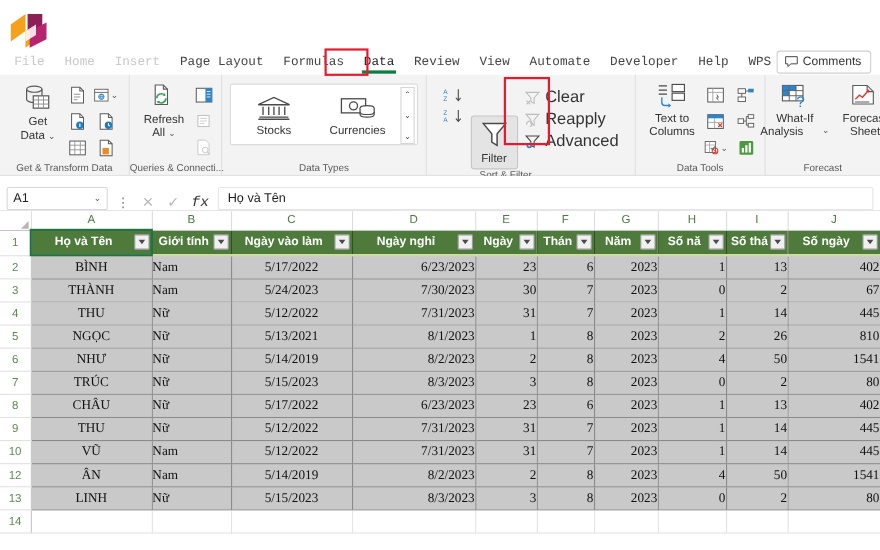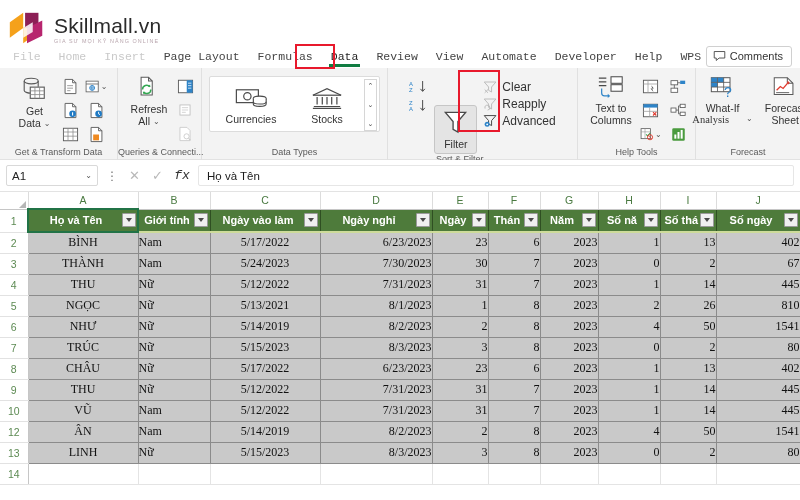--- a/index.html
+++ b/index.html
@@ -66,21 +66,21 @@
   }
   .bigbtn {
     display: flex; flex-direction: column; align-items: center; justify-content: flex-start;
     font-size: 10.5px; color: #333; padding: 2px 5px; line-height: 1.15; text-align: center;
   }
   .bigbtn .ic { margin-bottom: 2px; }
   .smallgrid { display: grid; grid-template-columns: repeat(2, auto); gap: 2px 4px; padding-top: 2px; }
   .smallbtn { width: 22px; height: 22px; display: flex; align-items: center; justify-content: center; }
   .txt-dis { color: #b6b6b6; }
   .stacklist { display: flex; flex-direction: column; gap: 1px; padding-top: 4px; }
-  .stackitem { display: flex; align-items: center; gap: 4px; font-size: 12px; color: #333; padding: 1px 4px; }
+  .stackitem { display: flex; align-items: center; gap: 4px; font-size: 15px; color: #333; padding: 1px 4px; }
 
   .filter-highlight {
     position: absolute; left: 458px; top: 70px; width: 42px; height: 62px;
     border: 2px solid #e8192c; z-index: 22; pointer-events: none;
   }
   .filter-pressed {
     border: 1px solid #c6c6c6; background: #e4e4e4; border-radius: 3px; margin-top: 30px;
   }
   .chev { font-size: 8px; color: #555; }
   .spinbox {
@@ -89,21 +89,21 @@
     font-size: 7px; color: #444; padding: 2px 0;
   }
   .datatypes-box {
     border: 1px solid #dcdcdc; background: #fff; border-radius: 2px;
     display: flex; align-items: stretch; padding: 2px; height: 56px;
   }
 
   
   .fbar {
     position: absolute; left: 0; top: 160px; width: 800px; height: 32px;
-    background: #fff; display: flex; align-items: center; padding: 0 6px; gap: 6px;
+    background: #fff; display: flex; align-items: flex-end; padding: 0 6px; gap: 6px;
     border-bottom: 1px solid #e3e3e3;
   }
   .namebox {
     width: 92px; height: 21px; border: 1px solid #d9d9d9; border-radius: 2px;
     display: flex; align-items: center; justify-content: space-between;
     padding: 0 5px; font-size: 11.5px; color: #222; background: #fff;
   }
   .kebab { font-size: 12px; color: #777; letter-spacing: 0; padding: 0 2px; }
   .fbtn { font-size: 13px; color: #b8b8b8; width: 17px; text-align: center; }
   .fx { font-size: 13px; color: #333; font-family: Liberation Mono, monospace; font-style: italic; width: 20px; text-align: center; }
@@ -164,24 +164,20 @@
 
   <div class="logo-wrap">
     <span class="logo-mark">
       <svg viewBox="0 0 44 44" width="42" height="42">
         <polygon points="4,14 18,4 18,20 4,30" fill="#F5A11B"></polygon>
         <polygon points="18,20 32,10 32,26 18,36" fill="#F5A11B"></polygon>
         <polygon points="20,4 34,4 34,20 20,20" fill="#8C1F56"></polygon>
         <polygon points="22,20 38,12 38,28 22,36" fill="#B7256E"></polygon>
         <polygon points="18,20 28,14 28,24 18,30" fill="#ffffff" opacity="0.85"></polygon>
       </svg>
-    </span>
-    <span class="logo-text">
-      <span class="logo-title">Skillmall.vn</span>
-      <span class="logo-sub">GIA SƯ MỌI KỸ NĂNG ONLINE</span>
     </span>
   </div>
 
   <div class="tabstrip">
     <span class="tab faded">File</span>
     <span class="tab faded">Home</span>
     <span class="tab faded">Insert</span>
     <span class="tab">Page Layout</span>
     <span class="tab">Formulas</span>
     <span class="tab active">Data</span>
@@ -314,42 +310,42 @@
             </svg>
           </span>
         </div>
       </div>
       <div class="glabel">Queries &amp; Connecti...</div>
     </div>
 
     <div class="rgroup" style="width:186px">
       <div class="gbody" style="padding-top:5px;">
         <div class="datatypes-box">
+          <div class="bigbtn" style="width:74px;justify-content:center;padding-top:6px;">
+            <span class="ic">
+              <svg viewBox="0 0 34 26" width="32" height="25">
+                <path d="M2 9.5L17 2.5l15 7" fill="none" stroke="#4a4a4a" stroke-width="1.3"></path>
+                <path d="M2 9.5h30" stroke="#4a4a4a" stroke-width="1.3"></path>
+                <path d="M6.5 11.5v8M12 11.5v8M17 11.5v8M22 11.5v8M27.5 11.5v8" stroke="#4a4a4a" stroke-width="1.3"></path>
+                <path d="M3 21.5h28M2 23.5h30" stroke="#4a4a4a" stroke-width="1.3"></path>
+              </svg>
+            </span>
+            <span>Stocks</span>
+          </div>
           <div class="bigbtn" style="width:78px;justify-content:center;padding-top:6px;">
             <span class="ic">
               <svg viewBox="0 0 36 26" width="33" height="25">
                 <rect x="1.5" y="3.5" width="24" height="14" fill="#fff" stroke="#4a4a4a" stroke-width="1.3"></rect>
                 <circle cx="13.5" cy="10.5" r="4" fill="none" stroke="#4a4a4a" stroke-width="1.3"></circle>
                 <ellipse cx="27" cy="13" rx="7" ry="2.6" fill="#fff" stroke="#4a4a4a" stroke-width="1.2"></ellipse>
                 <path d="M20 13v6c0 1.4 3.1 2.6 7 2.6s7-1.2 7-2.6v-6" fill="#fff" stroke="#4a4a4a" stroke-width="1.2"></path>
                 <path d="M20 16.5c0 1.4 3.1 2.6 7 2.6s7-1.2 7-2.6" fill="none" stroke="#4a4a4a" stroke-width="1.1"></path>
               </svg>
             </span>
             <span>Currencies</span>
-          </div>
-          <div class="bigbtn" style="width:74px;justify-content:center;padding-top:6px;">
-            <span class="ic">
-              <svg viewBox="0 0 34 26" width="32" height="25">
-                <path d="M2 9.5L17 2.5l15 7" fill="none" stroke="#4a4a4a" stroke-width="1.3"></path>
-                <path d="M2 9.5h30" stroke="#4a4a4a" stroke-width="1.3"></path>
-                <path d="M6.5 11.5v8M12 11.5v8M17 11.5v8M22 11.5v8M27.5 11.5v8" stroke="#4a4a4a" stroke-width="1.3"></path>
-                <path d="M3 21.5h28M2 23.5h30" stroke="#4a4a4a" stroke-width="1.3"></path>
-              </svg>
-            </span>
-            <span>Stocks</span>
           </div>
           <div class="spinbox">
             <span>⌃</span>
             <span>⌄</span>
             <span>⌄</span>
           </div>
         </div>
       </div>
       <div class="glabel">Data Types</div>
     </div>
@@ -477,38 +473,38 @@
           <span class="smallbtn">
             <svg viewBox="0 0 18 18" width="15" height="15">
               <rect x="1.5" y="1.5" width="15" height="15" rx="1.5" fill="#4a9b3e"></rect>
               <rect x="4" y="9" width="2.4" height="5" fill="#fff"></rect>
               <rect x="7.8" y="6" width="2.4" height="8" fill="#fff"></rect>
               <rect x="11.6" y="3.5" width="2.4" height="10.5" fill="#fff"></rect>
             </svg>
           </span>
         </div>
       </div>
-      <div class="glabel">Help Tools</div>
+      <div class="glabel">Data Tools</div>
     </div>
 
     <div class="rgroup" style="width:104px; border-right:none;">
       <div class="gbody" style="gap:2px; padding-left:2px;">
         <div class="bigbtn">
           <span class="ic">
             <svg viewBox="0 0 30 26" width="28" height="25">
               <rect x="2.5" y="2.5" width="20" height="15" fill="#fff" stroke="#5a5a5a" stroke-width="1.1"></rect>
               <rect x="2.5" y="2.5" width="6.6" height="5" fill="#2e84c8"></rect>
               <rect x="9.1" y="2.5" width="6.6" height="5" fill="#2e84c8"></rect>
               <rect x="2.5" y="7.5" width="6.6" height="5" fill="#2e84c8"></rect>
               <path d="M2.5 7.5h20M2.5 12.5h20M9.1 2.5v15M15.7 2.5v15" stroke="#5a5a5a" stroke-width="0.9"></path>
               <text x="16" y="23" font-size="15" fill="#2e84c8" font-family="Liberation Sans">?</text>
             </svg>
           </span>
           <span>What-If</span>
-          <span style="display:flex;align-items:flex-start;gap:17px;font-family:Liberation Serif, serif;">
+          <span style="display:flex;align-items:flex-start;gap:17px;">
             <span>Analysis</span>
             <span class="chev">⌄</span>
           </span>
         </div>
         <div class="bigbtn">
           <span class="ic">
             <svg viewBox="0 0 30 26" width="28" height="25">
               <path d="M3.5 2.5h14l6 6v12h-20z" fill="#fff" stroke="#5a5a5a" stroke-width="1.1"></path>
               <path d="M17.5 2.5v6h6" fill="none" stroke="#5a5a5a" stroke-width="1.1"></path>
               <path d="M6 16l4-4 3 2 6-7" fill="none" stroke="#e03b2f" stroke-width="1.4"></path>

